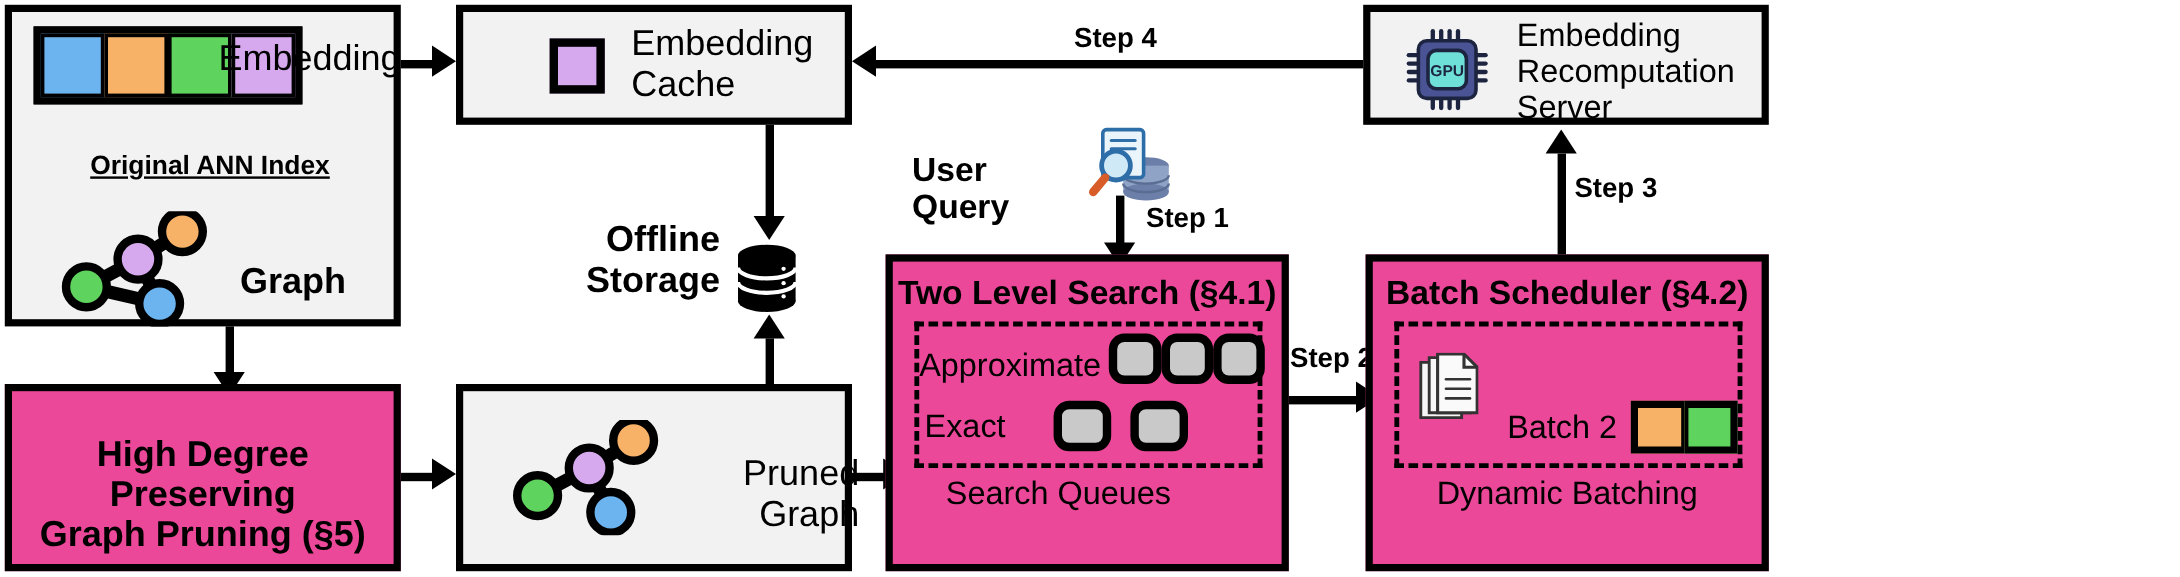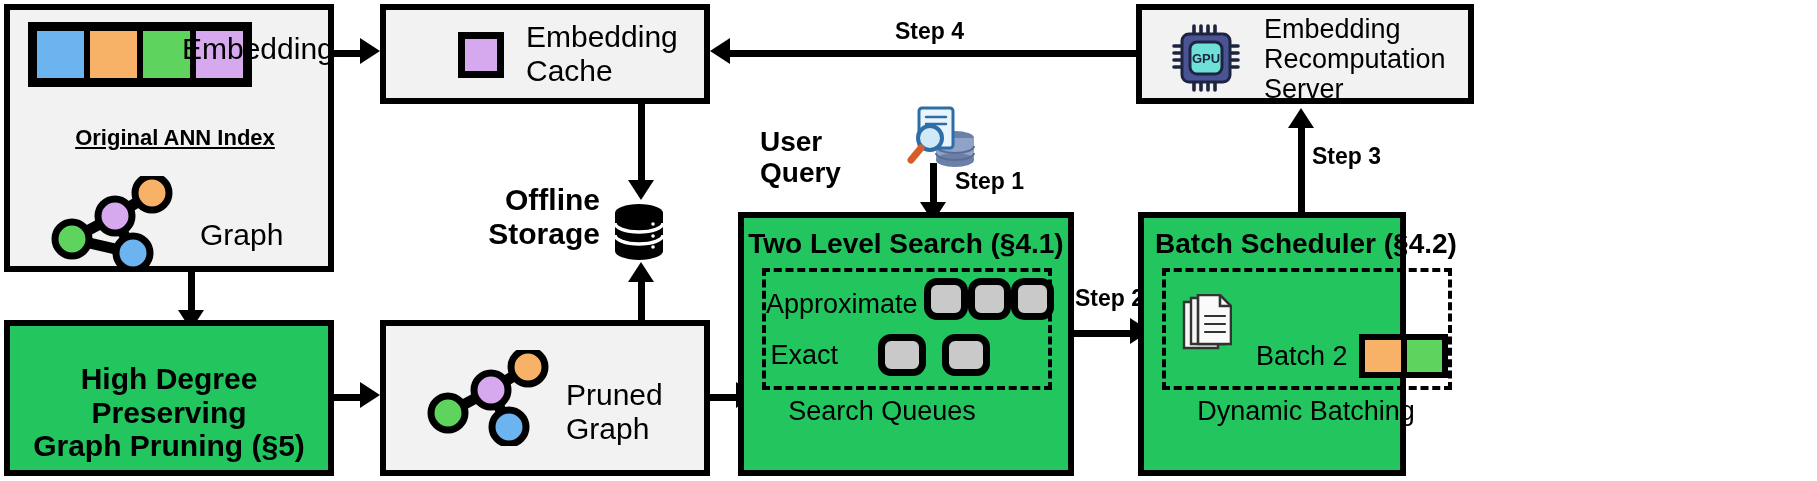--- a/index.html
+++ b/index.html
@@ -3,21 +3,21 @@
 <meta charset="utf-8">
 <style>
   html,body{margin:0;padding:0;background:#fff;}
   body{width:1817px;height:481px;position:relative;
        font-family:"Liberation Sans","DejaVu Sans",sans-serif;
        color:#000;overflow:hidden;}
   .abs{position:absolute;box-sizing:border-box;}
 
   
   .box{border:6px solid #000;background:#f2f2f2;}
-  .box.shaded{background:#22c55e;}
+  .box.shaded{background:#ec4899;}
   .ttl{font-size:27px;line-height:1.12;text-align:center;}
   .ttl.b{font-weight:bold;}
 
   
   .ln-h{position:absolute;height:7px;background:#000;}
   .ln-v{position:absolute;width:7px;background:#000;}
   .ah{position:absolute;width:0;height:0;}
   .ah-r{border-top:13px solid transparent;border-bottom:13px solid transparent;border-left:20px solid #000;}
   .ah-l{border-top:13px solid transparent;border-bottom:13px solid transparent;border-right:20px solid #000;}
   .ah-d{border-left:13px solid transparent;border-right:13px solid transparent;border-top:20px solid #000;}
@@ -67,21 +67,21 @@
         <line x1="75" y1="40" x2="93" y2="77"></line>
         <line x1="32" y1="63" x2="93" y2="77"></line>
       </g>
       <circle cx="112" cy="17" r="17" fill="#f7b267" stroke="#000" stroke-width="7"></circle>
       <circle cx="75" cy="40" r="17" fill="#d6a8ee" stroke="#000" stroke-width="7"></circle>
       <circle cx="32" cy="63" r="17" fill="#5ed35e" stroke="#000" stroke-width="7"></circle>
       <circle cx="93" cy="77" r="17" fill="#6cb4ef" stroke="#000" stroke-width="7"></circle>
     </svg>
   </div>
 
-  <div class="abs ttl" style="left:190px;top:208px;width:120px;text-align:left;font-size:30px;">Graph</div>
+  <div class="abs ttl" style="left:190px;top:208px;width:120px;text-align:left;font-size:30px;font-weight:bold;">Graph</div>
 </div>
 
 <div class="ln-v" style="left:188px;top:272px;height:40px;"></div>
 <div class="ah ah-d" style="left:178px;top:310px;"></div>
 
 <div class="abs box shaded" style="left:4px;top:320px;width:330px;height:156px;display:flex;align-items:center;justify-content:center;">
   <div style="text-align:center;margin-top:29px;">
     <div class="ttl b" style="font-size:30px;">High Degree Preserving</div>
     <div class="ttl b" style="font-size:30px;">Graph Pruning (§5)</div>
   </div>
@@ -97,21 +97,21 @@
         <line x1="32" y1="63" x2="75" y2="40"></line>
         <line x1="75" y1="40" x2="112" y2="17"></line>
         <line x1="75" y1="40" x2="93" y2="77"></line>
       </g>
       <circle cx="112" cy="17" r="17" fill="#f7b267" stroke="#000" stroke-width="7"></circle>
       <circle cx="75" cy="40" r="17" fill="#d6a8ee" stroke="#000" stroke-width="7"></circle>
       <circle cx="32" cy="63" r="17" fill="#5ed35e" stroke="#000" stroke-width="7"></circle>
       <circle cx="93" cy="77" r="17" fill="#6cb4ef" stroke="#000" stroke-width="7"></circle>
     </svg>
   </div>
-  <div class="abs ttl" style="left:180px;top:52px;width:150px;text-align:left;font-size:30px;">Pruned Graph</div>
+  <div class="abs ttl" style="left:180px;top:52px;width:150px;text-align:right;font-size:30px;">Pruned Graph</div>
 </div>
 
 <div class="ln-h" style="left:710px;top:394px;width:28px;"></div>
 <div class="ah ah-r" style="left:736px;top:382px;"></div>
 
 <div class="abs box" style="left:380px;top:4px;width:330px;height:100px;">
   <div class="abs esq" style="left:72px;top:22px;background:#d6a8ee;"></div>
   <div class="abs" style="left:140px;top:10px;width:180px;">
     <div class="ttl" style="font-size:30px;text-align:left;">Embedding</div>
     <div class="ttl" style="font-size:30px;text-align:left;">Cache</div>
@@ -192,21 +192,21 @@
     </div>
   </div>
 
   <div class="abs capt" style="left:10px;top:178px;width:256px;">Search Queues</div>
 </div>
 
 <div class="ln-h" style="left:1074px;top:330px;width:60px;"></div>
 <div class="ah ah-r" style="left:1130px;top:318px;"></div>
 <div class="steplbl" style="left:1075px;top:285px;">Step 2</div>
 
-<div class="abs box shaded" style="left:1138px;top:212px;width:268px;height:264px;">
+<div class="abs box shaded" style="left:1138px;top:212px;width:336px;height:264px;">
   <div class="abs ttl b" style="left:0;top:10px;width:324px;font-size:28px;">Batch Scheduler (§4.2)</div>
 
   <div class="abs dashbox" style="left:18px;top:50px;width:290px;height:122px;">
 
     <div class="abs" style="left:14px;top:22px;">
       <svg width="52" height="62" viewBox="0 0 52 62">
         <g fill="#f6f6f6" stroke="#333" stroke-width="2.4">
           <path d="M4 8 h24 l10 10 v36 h-34 z"></path>
           <path d="M11 4 h24 l10 10 v36 h-34 z"></path>
         </g>

